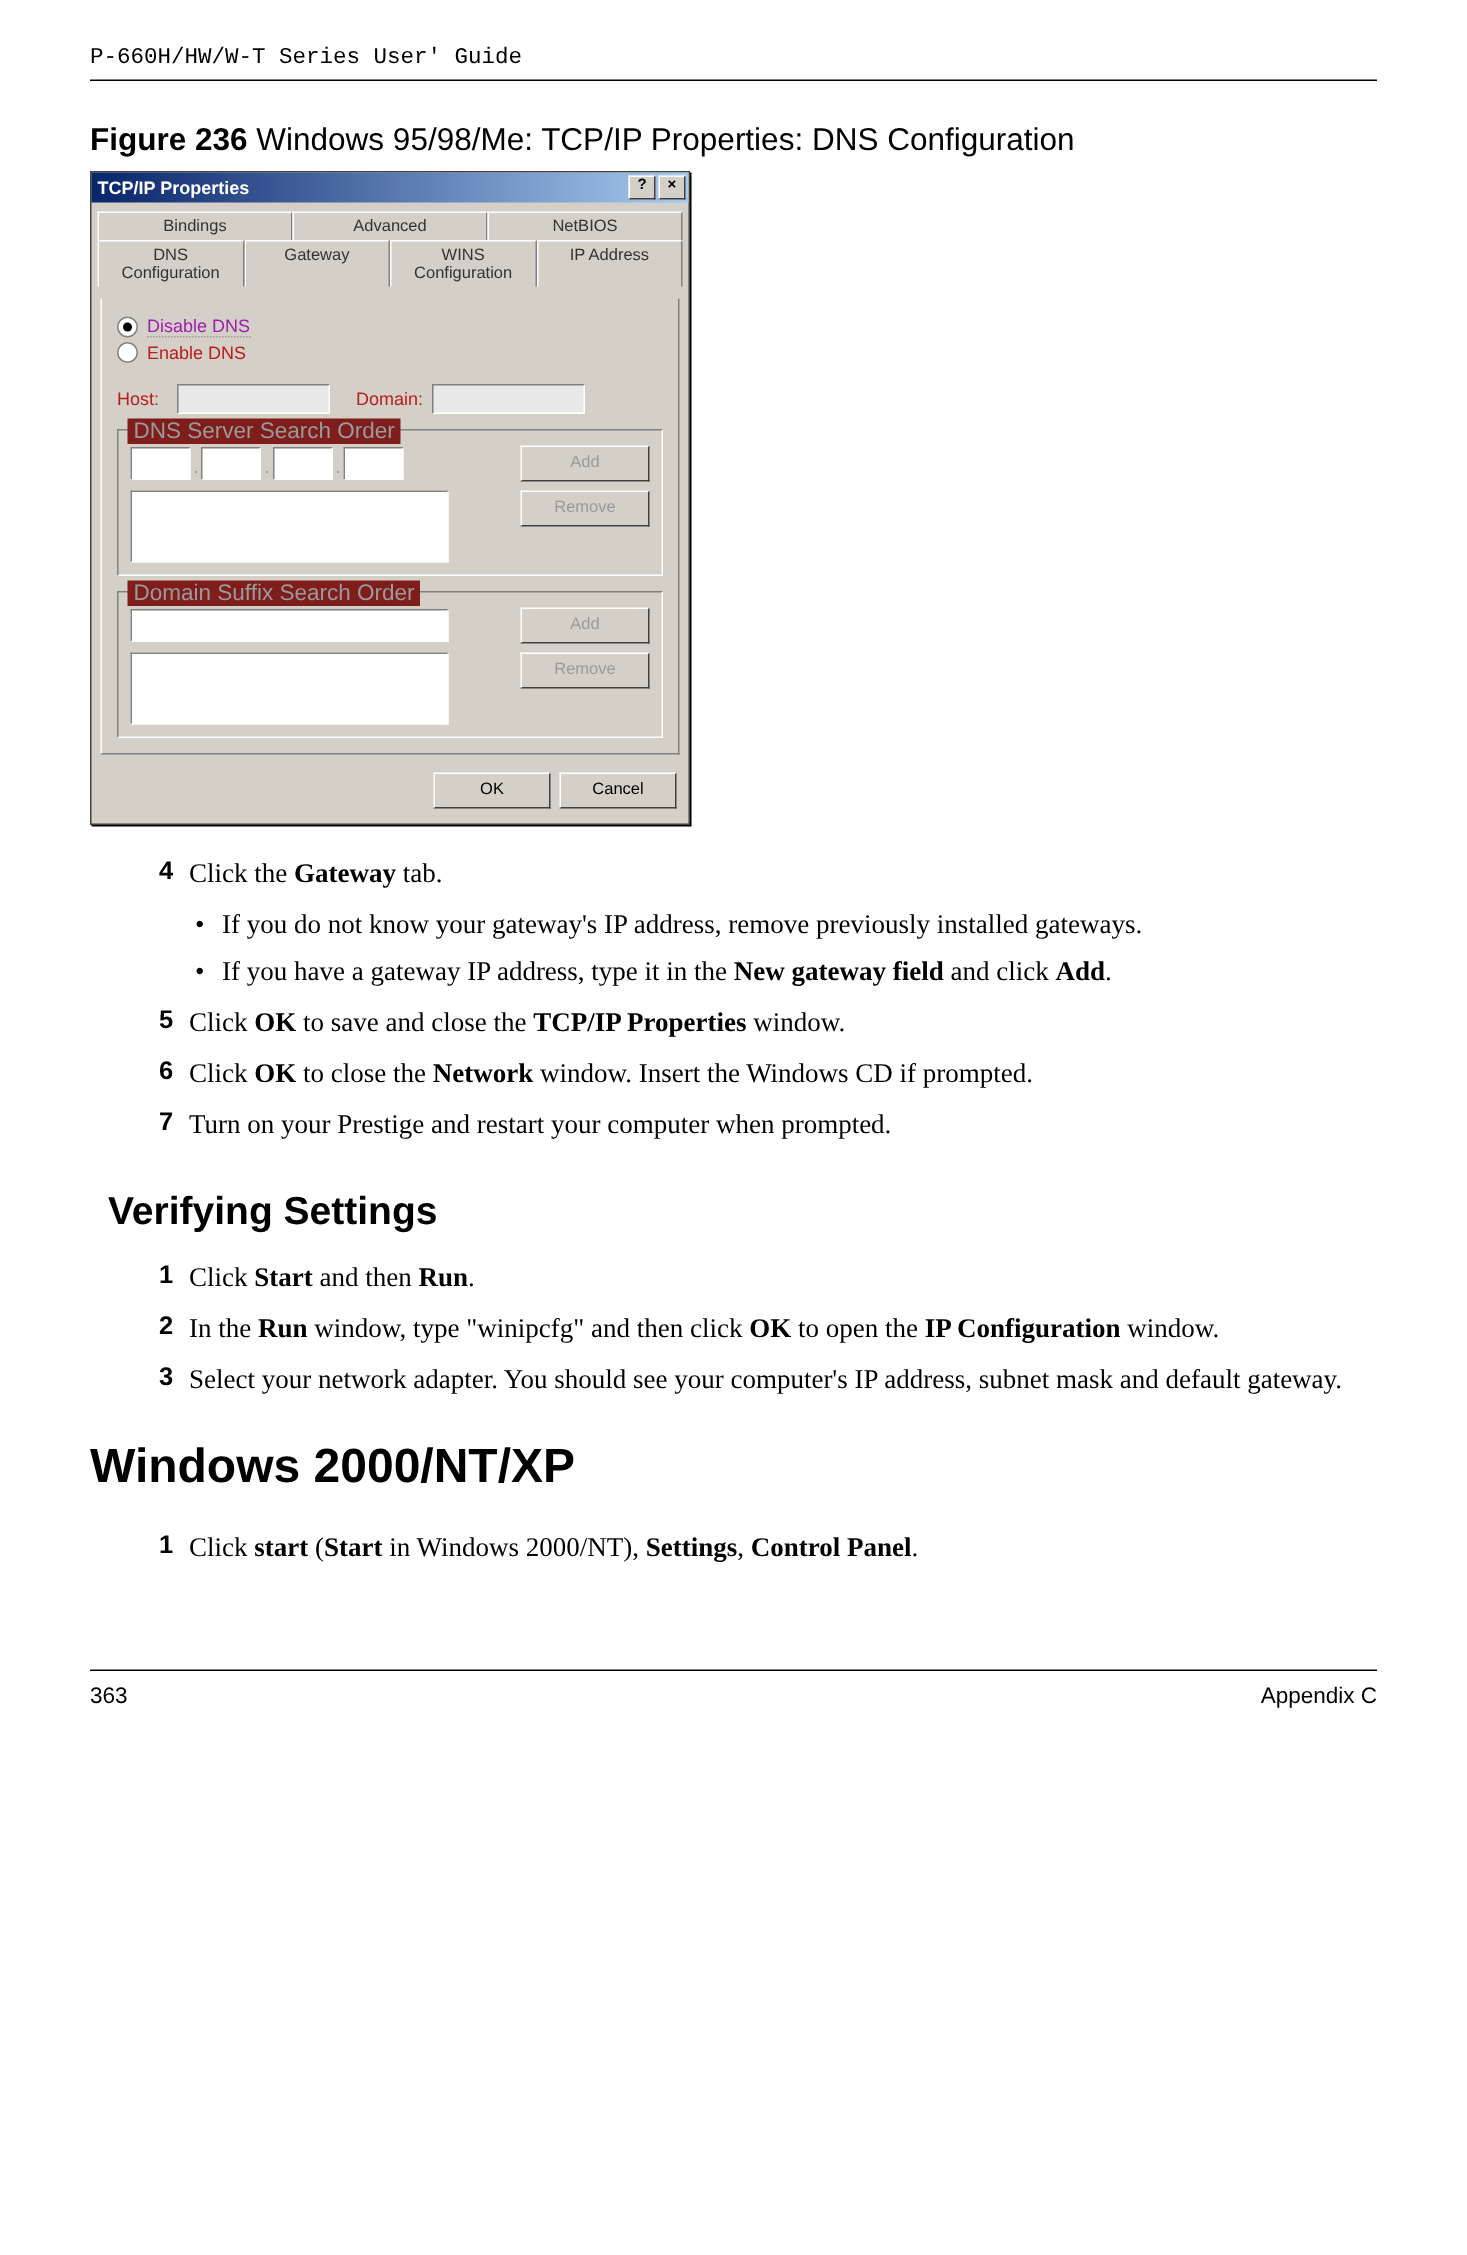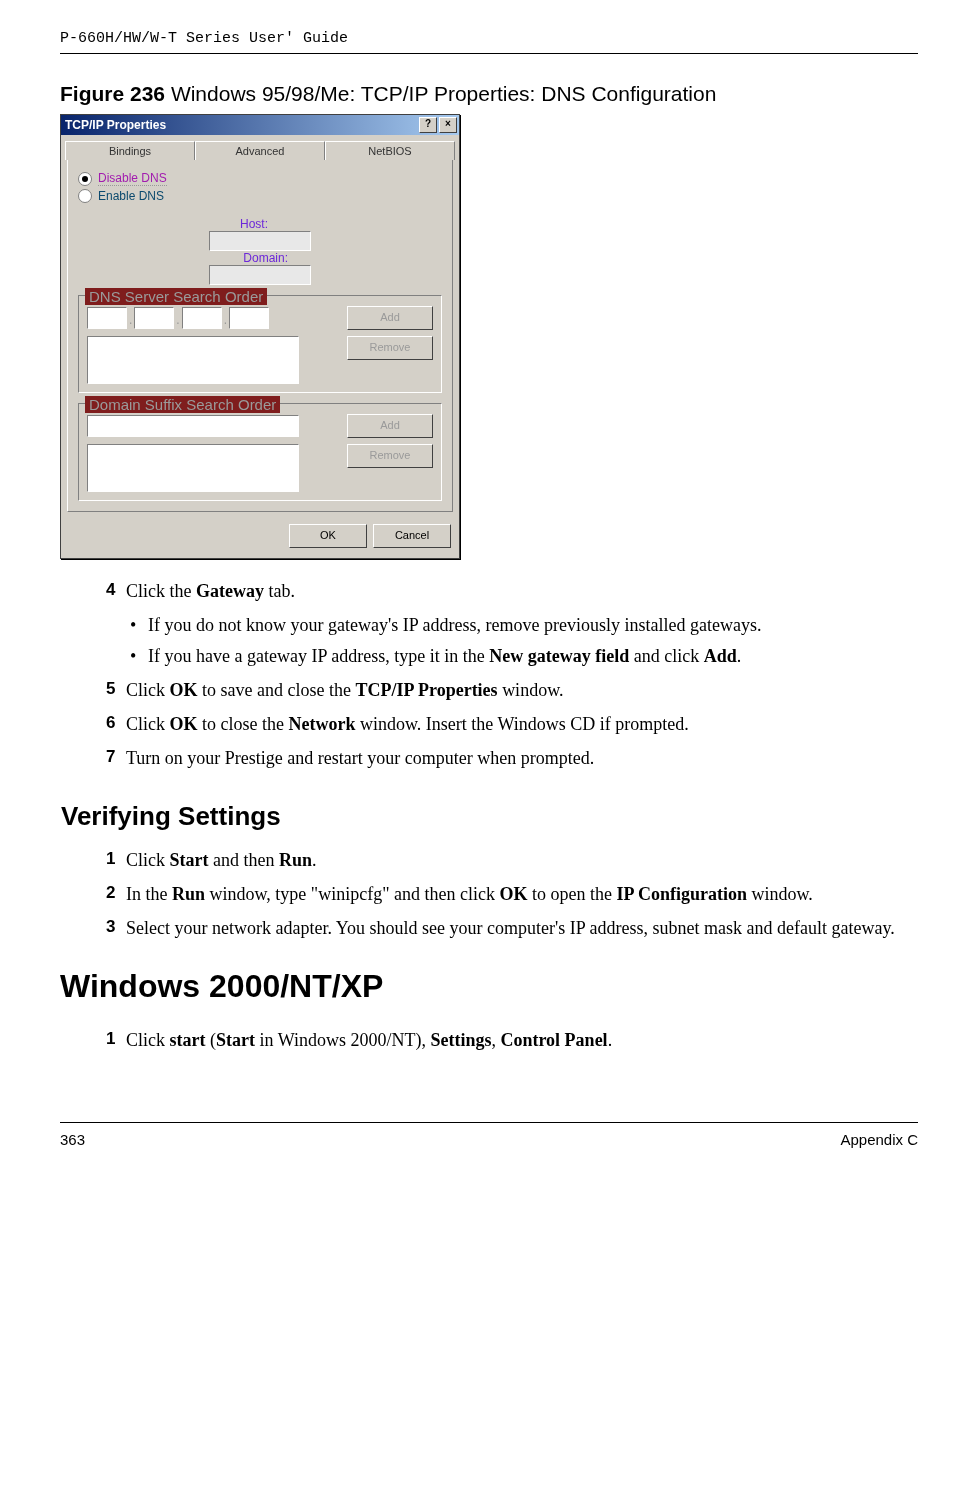--- a/index.html
+++ b/index.html
@@ -87,28 +87,28 @@
   }
   .tab-panel {
     margin:0 6px 6px 6px;
     border:1px solid #fff;
     border-left-color:#fff;
     border-top:none;
     border-right-color:#808080;
     border-bottom-color:#808080;
     padding:8px 10px 10px 10px;
   }
-  .radio-row { display:flex; align-items:center; margin:3px 0; color:#0c4a6e;}
+  .radio-row { display:flex; align-items:center; margin:3px 0; color:#b91c1c;}
   .radio-circle {
     width:12px;height:12px;border-radius:50%;
     border:1px solid #808080;background:#fff;margin-right:6px;
     display:inline-flex;align-items:center;justify-content:center;
   }
   .radio-dot{width:6px;height:6px;border-radius:50%;background:#000;}
-  .dimmed{color:#6d28d9;flex-direction:column;}
+  .dimmed{color:#b91c1c;}
   .field-row{display:flex;align-items:center;margin:6px 0;}
   .inp {
     height:18px;background:#e8e8e8;
     border:1px solid #808080;border-right-color:#fff;border-bottom-color:#fff;
   }
   .groupbox {
     border:1px solid #808080;
     border-right-color:#fff;border-bottom-color:#fff;
     margin-top:10px;padding:10px 8px 8px 8px;position:relative;
   }
@@ -152,21 +152,21 @@
   .bullet-list { margin: 6px 0 6px 24px; }
   .bullet {
     display:flex;
     margin:6px 0;
   }
   .bullet-mark{width:18px;flex-shrink:0;}
   .h2 {
     font-family: Arial, Helvetica, sans-serif;
     font-weight:bold;
     font-size:26px;
-    margin:28px 0 14px 1px;
+    margin:28px 0 14px 12px;
   }
   .h1 {
     font-family: Arial, Helvetica, sans-serif;
     font-weight:bold;
     font-size:32px;
     margin:24px 0 20px 0;
   }
   .para { margin:14px 0 14px 46px; }
   .footer {
     display:flex;
@@ -194,20 +194,26 @@
       <span>TCP/IP Properties</span>
       <span class="btns">
         <span class="tbtn">?</span>
         <span class="tbtn">×</span>
       </span>
     </div>
     <div class="tabs-row">
       <div class="tab">Bindings</div>
       <div class="tab">Advanced</div>
       <div class="tab">NetBIOS</div>
+    </div>
+    <div class="tabs-row2">
+      <div class="tab active">DNS Configuration</div>
+      <div class="tab">Gateway</div>
+      <div class="tab">WINS Configuration</div>
+      <div class="tab">IP Address</div>
     </div>
     <div class="tab-panel">
       <div class="radio-row" style="color:#a21caf;">
         <span class="radio-circle">
             <span class="radio-dot"></span>
           </span>
         <span class="u-text">Disable DNS</span>
       </div>
       <div class="radio-row">
         <span class="radio-circle"></span>

